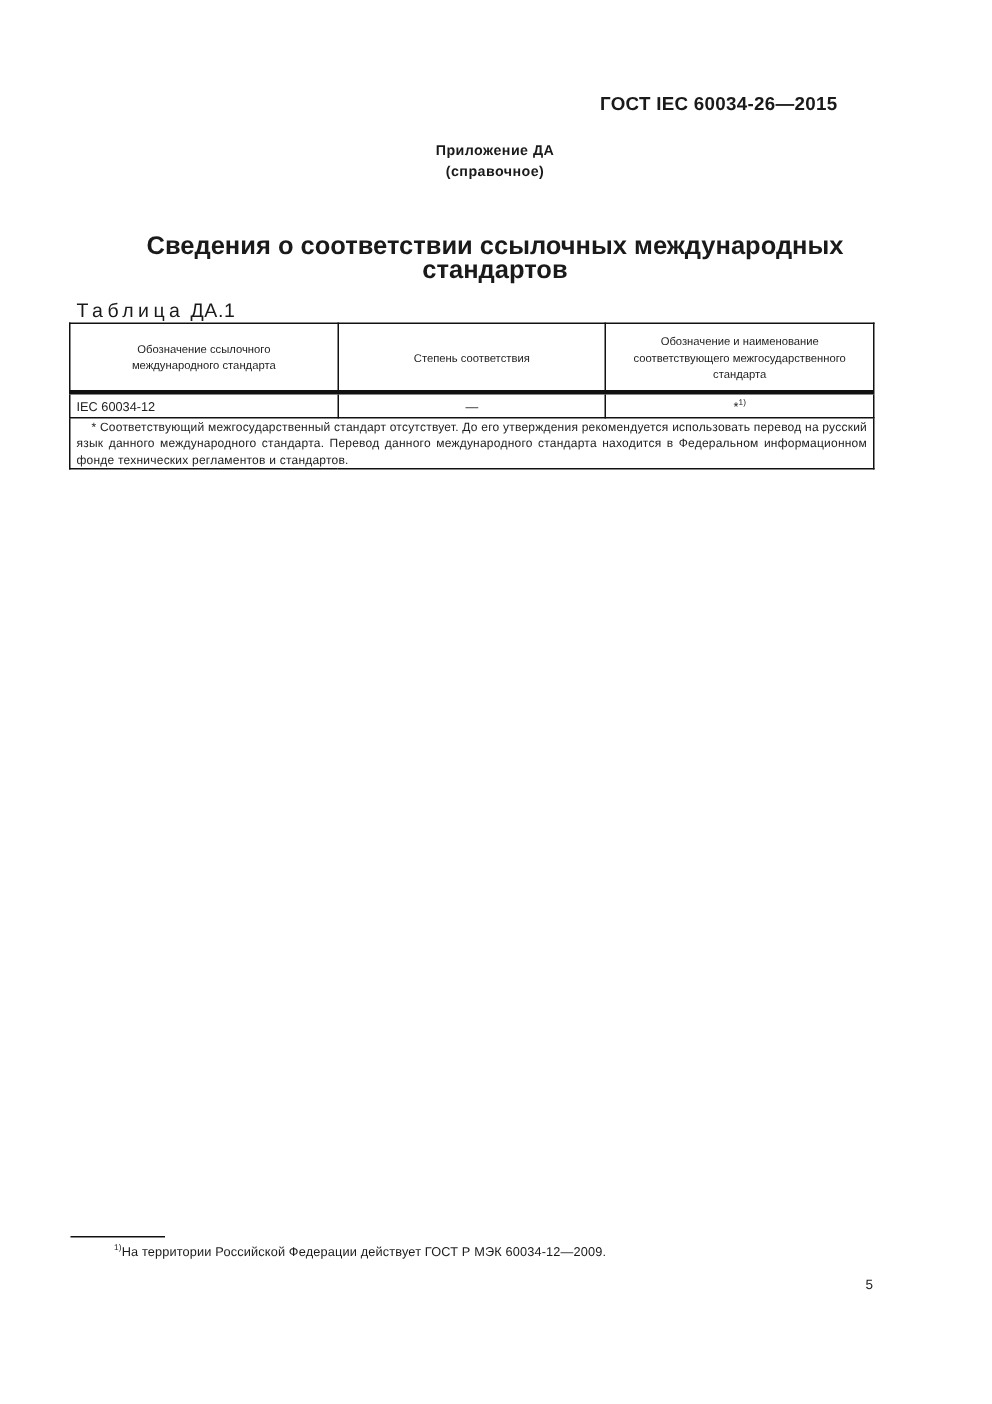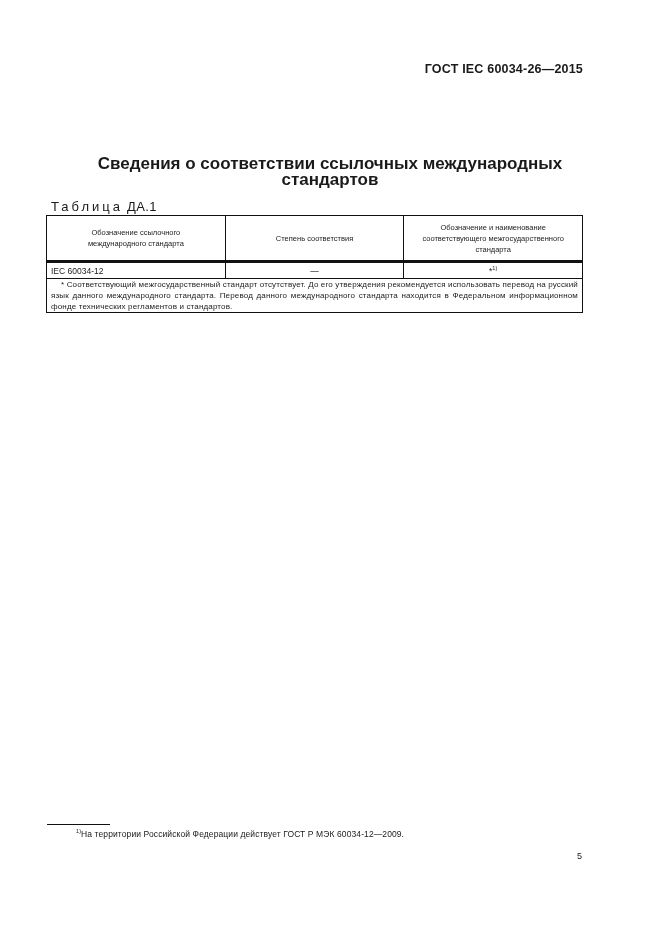--- a/index.html
+++ b/index.html
@@ -2,21 +2,21 @@
 <html><head>
 <meta charset="utf-8">
 <style>
   html, body { margin: 0; padding: 0; }
   body {
     width: 661px; height: 936px; background: #ffffff; position: relative;
     font-family: "Liberation Sans", sans-serif; color: #1a1a1a; overflow: hidden;
   }
   .abs { position: absolute; }
   .doc-code {
-    left: 400px; top: 62px; width: 183px; text-align: right;
+    left: 400px; top: 62px; width: 183px; text-align: left;
     font-weight: bold; font-size: 12.5px; letter-spacing: 0.2px;
   }
   .annex-title {
     left: 200px; top: 94px; width: 260px; text-align: center;
     font-weight: bold; font-size: 9.5px; line-height: 14px; letter-spacing: 0.3px;
   }
   .section-title {
     left: 60px; top: 156px; width: 540px; text-align: center;
     font-weight: bold; font-size: 17px; line-height: 16px;
   }
@@ -52,20 +52,22 @@
   .page-num {
     left: 577px; top: 851px; font-size: 9px;
   }
 </style>
 </head>
 <body>
 
 <div class="abs doc-code">ГОСТ  IEC  60034-26—2015</div>
 
 <div class="abs annex-title">
+  <div>Приложение ДА</div>
+  <div>(справочное)</div>
 </div>
 
 <div class="abs section-title">
   <div>Сведения о соответствии ссылочных международных стандартов</div>
 </div>
 
 <div class="abs table-caption">
   <span class="spaced">Таблица</span>
   <span>ДА.1</span>
 </div>

